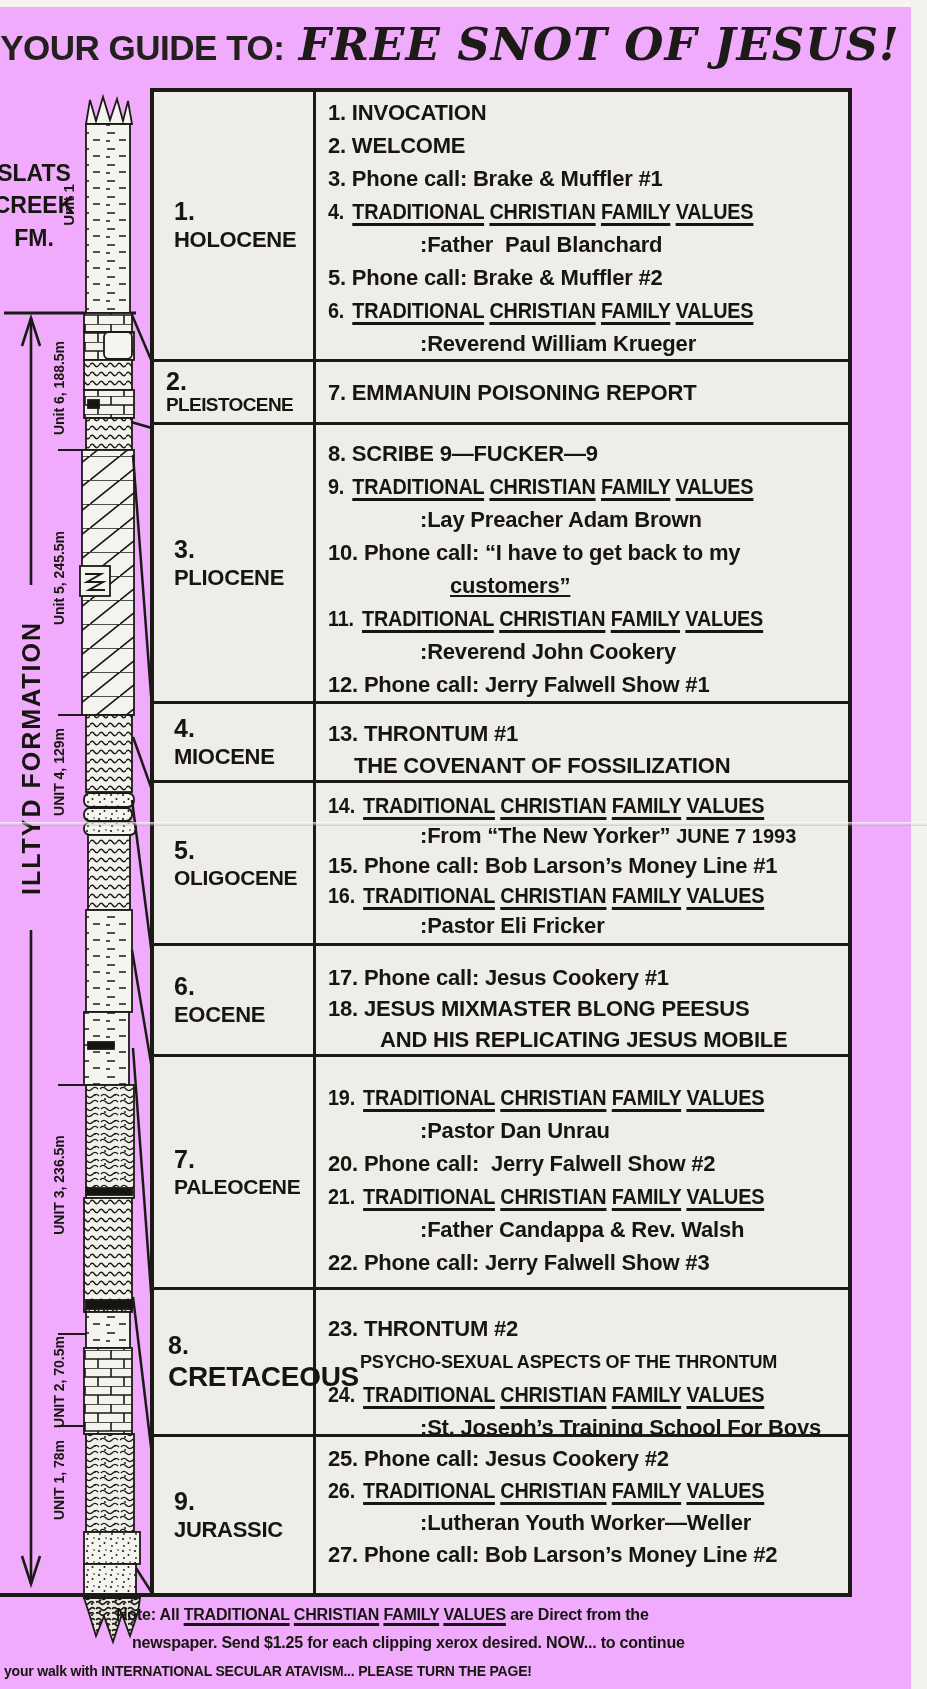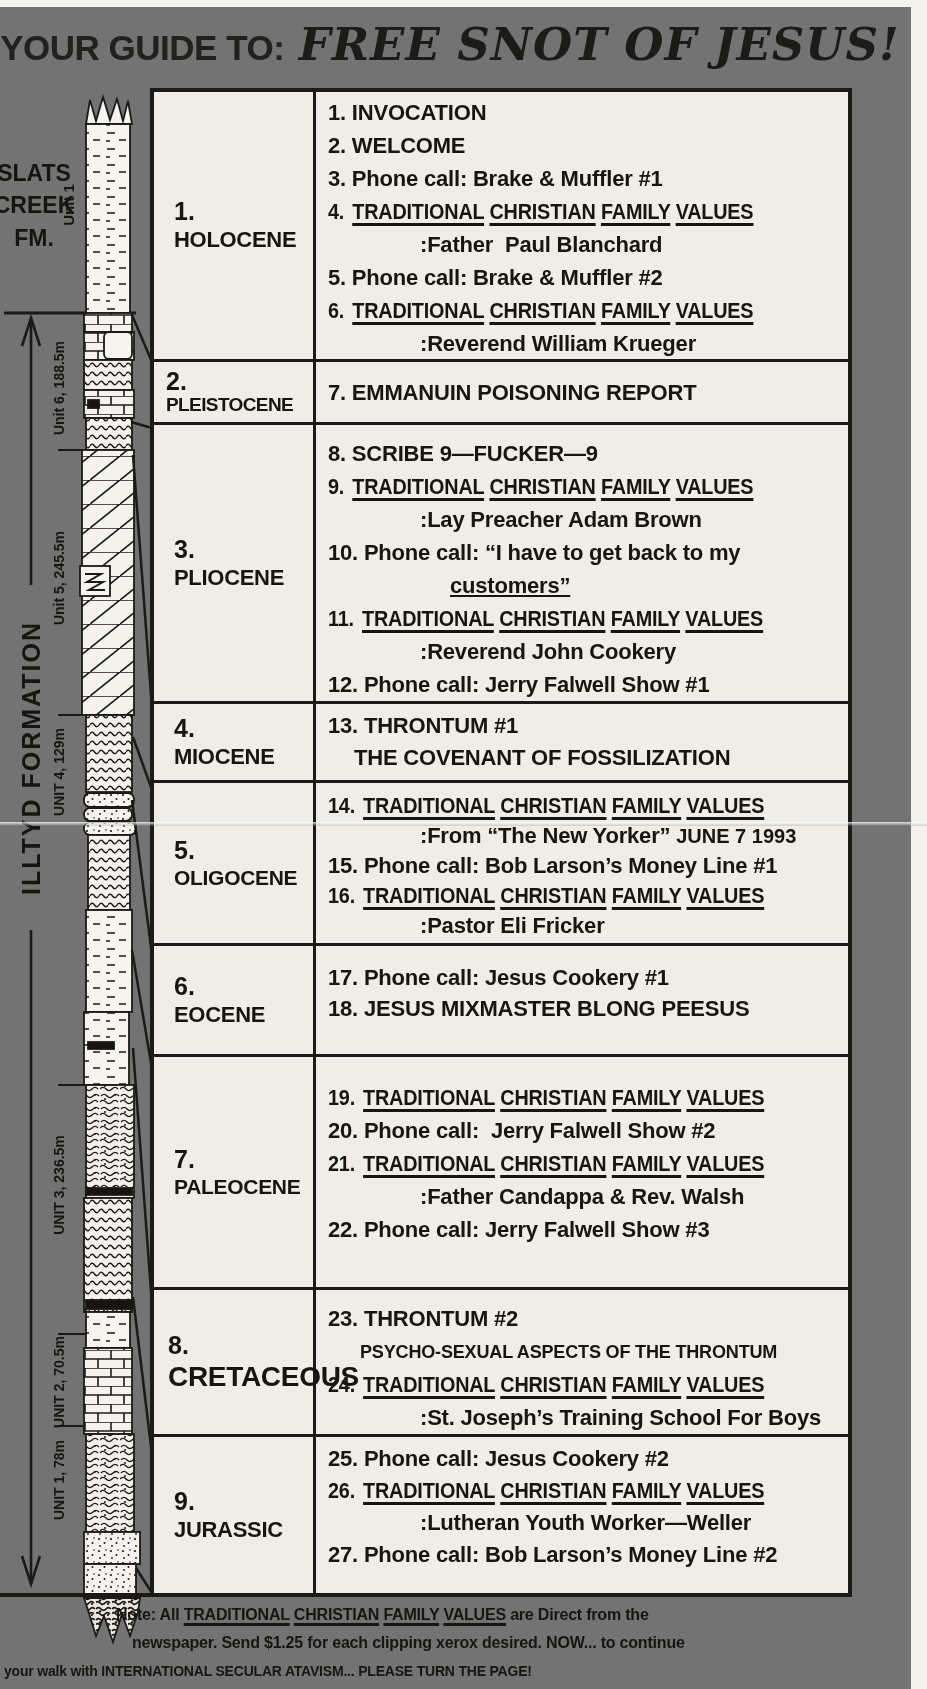--- a/index.html
+++ b/index.html
@@ -1,18 +1,18 @@
 <!DOCTYPE html>
 <html><head>
 <meta charset="utf-8">
 <style>
   html,body{margin:0;padding:0;background:#d8d6d0;}
   .page{
     position:relative; width:927px; height:1689px; overflow:hidden;
-    background:#737373; color:#17150f;
+    background:#f0abfc; color:#17150f;
     font-family:"Liberation Sans", sans-serif;
   }
   .edge-top{position:absolute;left:0;top:0;width:927px;height:7px;background:#f5f4f0;}
   .edge-right{position:absolute;right:0;top:0;width:16px;height:1689px;background:#f3f2ed;}
   .crease{position:absolute;left:0;top:822px;width:927px;height:4px;
     background:linear-gradient(to bottom, rgba(255,255,255,.8), rgba(110,104,92,.22));}
 
   
   .header{position:absolute;left:0;top:18px;width:900px;text-align:center;white-space:nowrap;}
   .h-prefix{font-weight:bold;font-size:35px;letter-spacing:-.5px;color:#23211d;}
@@ -49,25 +49,25 @@
   .credit{margin-left:92px;}
   .ind-customers{margin-left:122px;text-decoration:underline;}
   .ind-covenant{margin-left:26px;}
   .ind-andhis{margin-left:52px;}
   .psycho{margin-left:32px;font-size:19px;white-space:nowrap;
     transform:scaleX(.95);transform-origin:left center;}
 
   .t-1{padding-top:4px;}
   .t-2{display:flex;align-items:center;padding-top:0;}
   .t-3{padding-top:12px;}
-  .t-4{padding-top:6px;} .t-4 .line{line-height:32px;}
+  .t-4{padding-top:14px;} .t-4 .line{line-height:32px;}
   .t-5{padding-top:8px;}  .t-5 .line{line-height:30px;}
   .t-6{padding-top:16px;} .t-6 .line{line-height:31px;}
   .t-7{padding-top:24px;} .t-7 .line{line-height:33px;}
-  .t-8{padding-top:12px;}
+  .t-8{padding-top:12px;margin-top:10px;}
   .t-9{padding-top:6px;}  .t-9 .line{line-height:32px;}
   .date-sm{font-size:20px;letter-spacing:0;}
 
   
   .note{position:absolute;left:0;top:1601px;width:927px;}
   .n-line{font-weight:bold;font-size:16px;line-height:28px;letter-spacing:-.2px;white-space:nowrap;}
   .n1{margin-left:116px;}
   .n2{margin-left:132px;}
   .n3{margin-left:4px;font-size:14px;}
   .note .uw{text-decoration-thickness:2.5px;text-underline-offset:3px;}
@@ -266,28 +266,30 @@
       <div class="line credit">:Pastor Eli Fricker</div>
     </div>
 
     <div class="epoch">
       <div class="e-num">6.</div>
       <div class="e-name nm-a">EOCENE</div>
     </div>
     <div class="tracks t-6">
       <div class="line">17. Phone call: Jesus Cookery #1</div>
       <div class="line">18. JESUS MIXMASTER BLONG PEESUS</div>
+      <div class="line ind-andhis">AND HIS REPLICATING JESUS MOBILE</div>
     </div>
 
     <div class="epoch">
       <div class="e-num">7.</div>
       <div class="e-name nm-b">PALEOCENE</div>
     </div>
     <div class="tracks t-7">
       <div class="line tcfv-line"><span class="tnum">19.</span><span class="tcfv"><span class="uw">TRADITIONAL</span> <span class="uw">CHRISTIAN</span> <span class="uw">FAMILY</span> <span class="uw">VALUES</span></span></div>
+      <div class="line credit">:Pastor Dan Unrau</div>
       <div class="line">20. Phone call:  Jerry Falwell Show #2</div>
       <div class="line tcfv-line"><span class="tnum">21.</span><span class="tcfv"><span class="uw">TRADITIONAL</span> <span class="uw">CHRISTIAN</span> <span class="uw">FAMILY</span> <span class="uw">VALUES</span></span></div>
       <div class="line credit">:Father Candappa &amp; Rev. Walsh</div>
       <div class="line">22. Phone call: Jerry Falwell Show #3</div>
     </div>
 
     <div class="epoch ep-8">
       <div class="e-num">8.</div>
       <div class="e-name nm-c">CRETACEOUS</div>
     </div>

